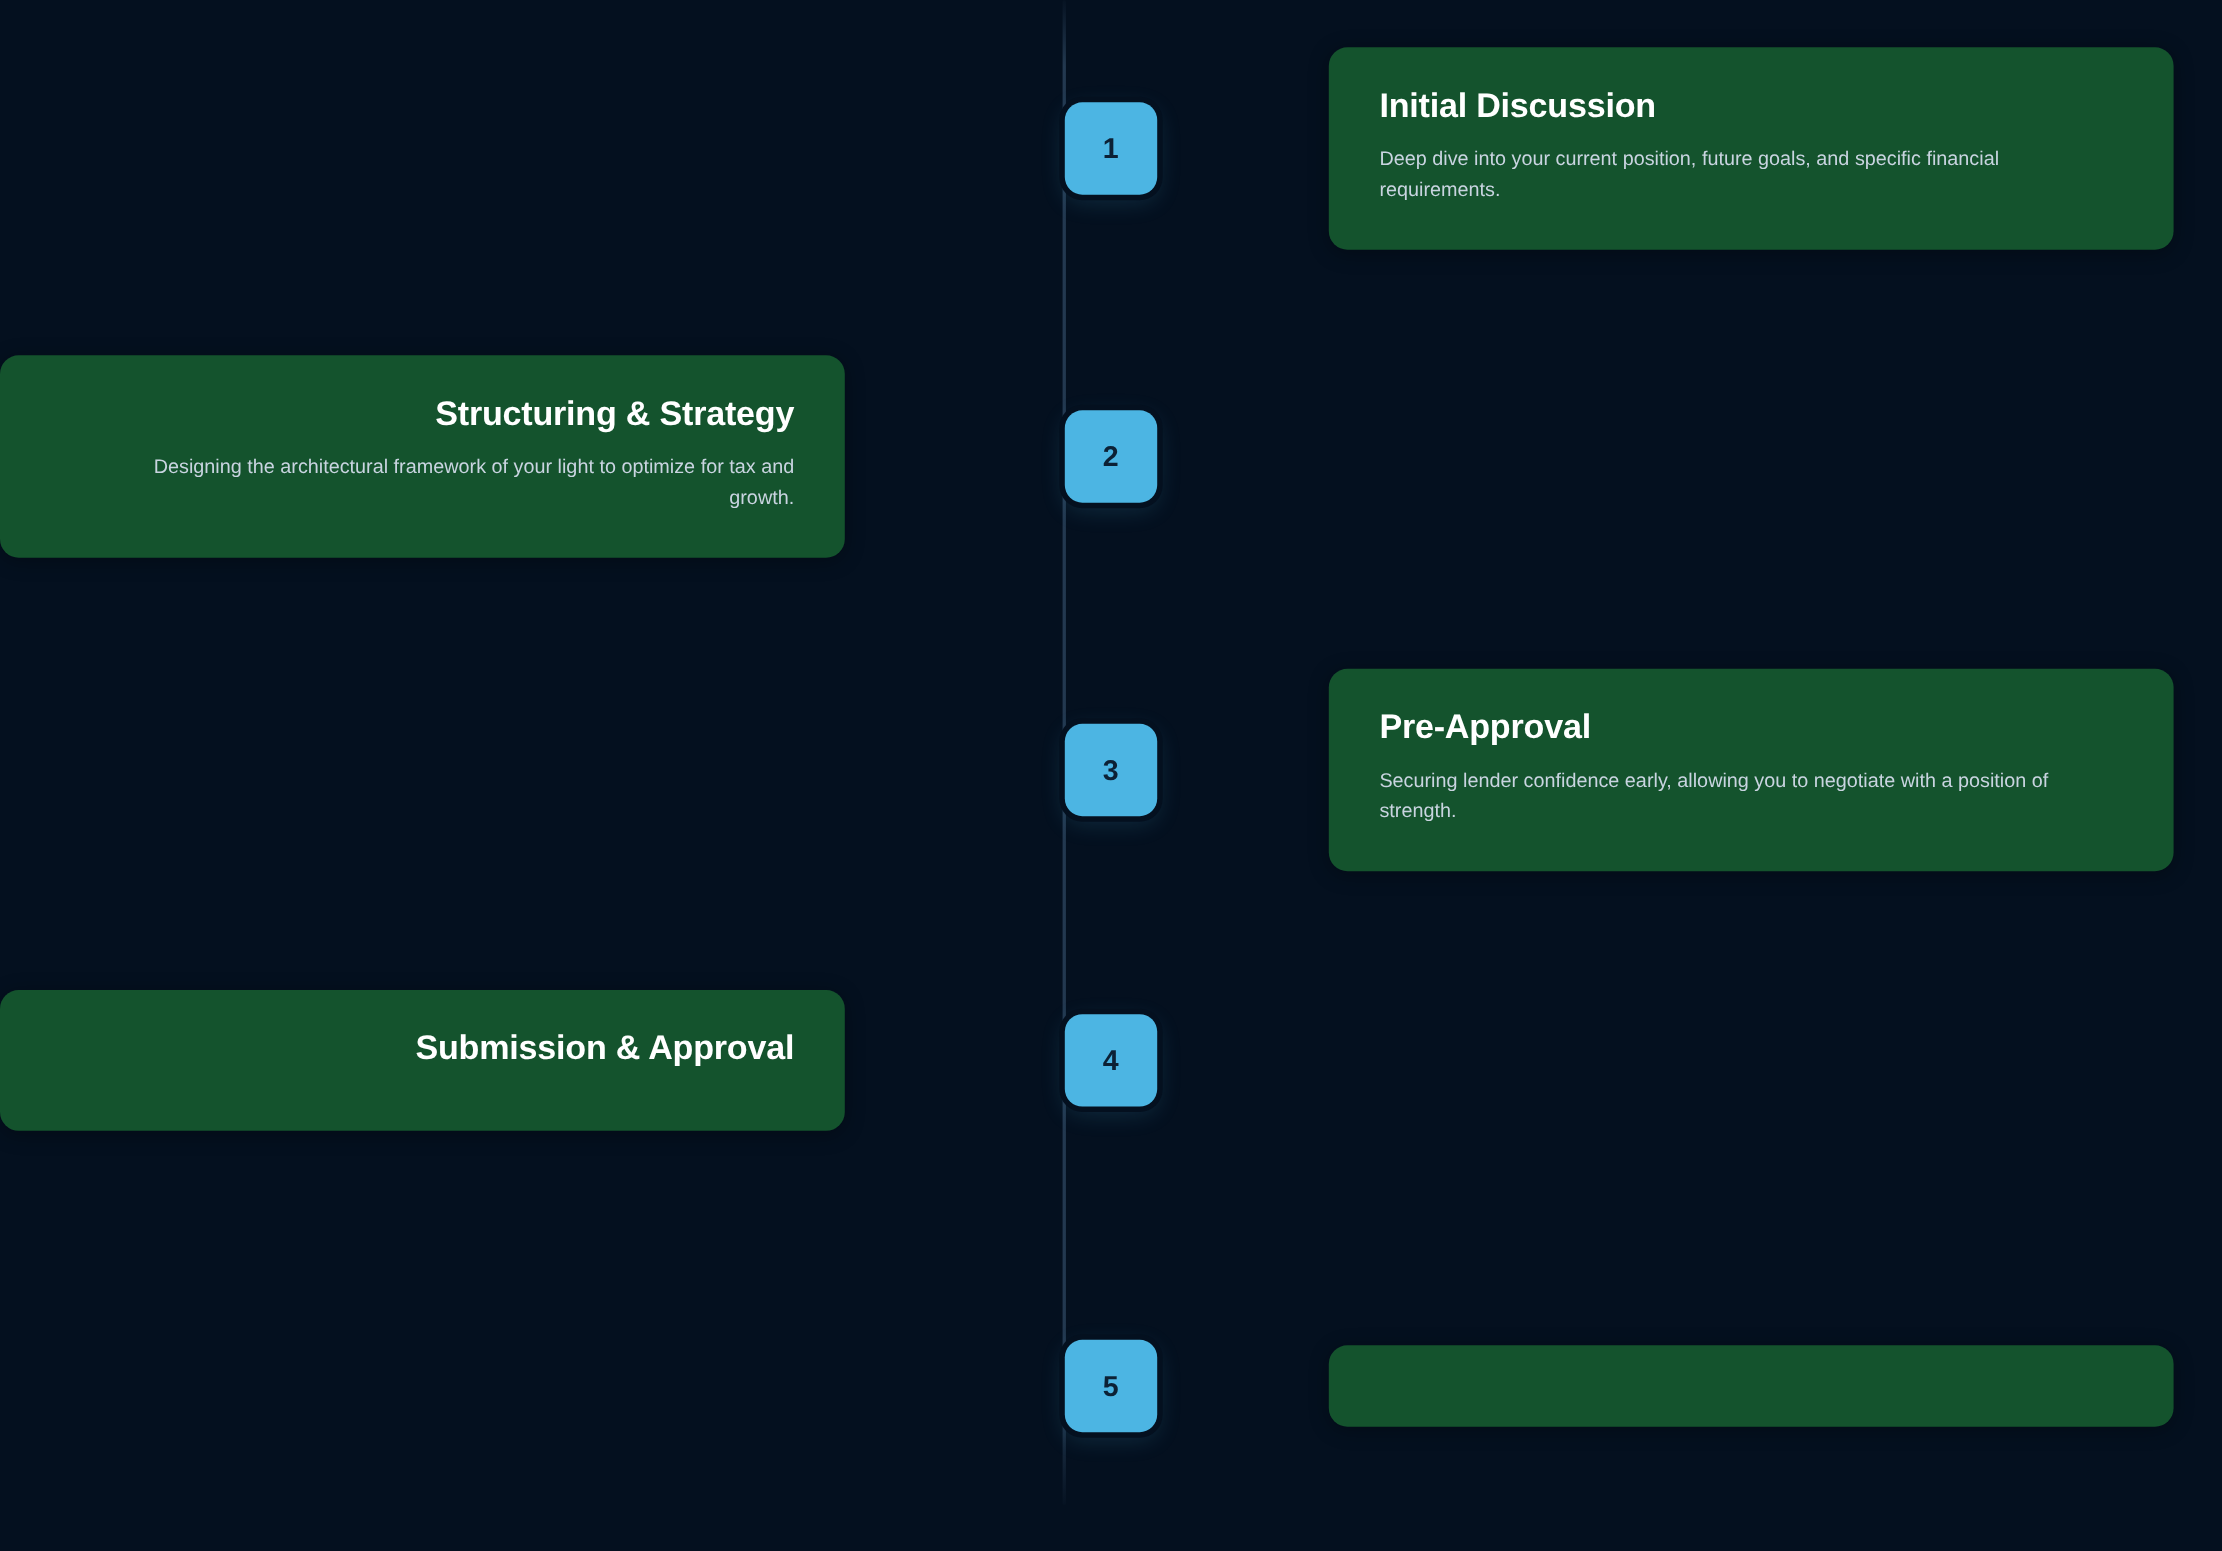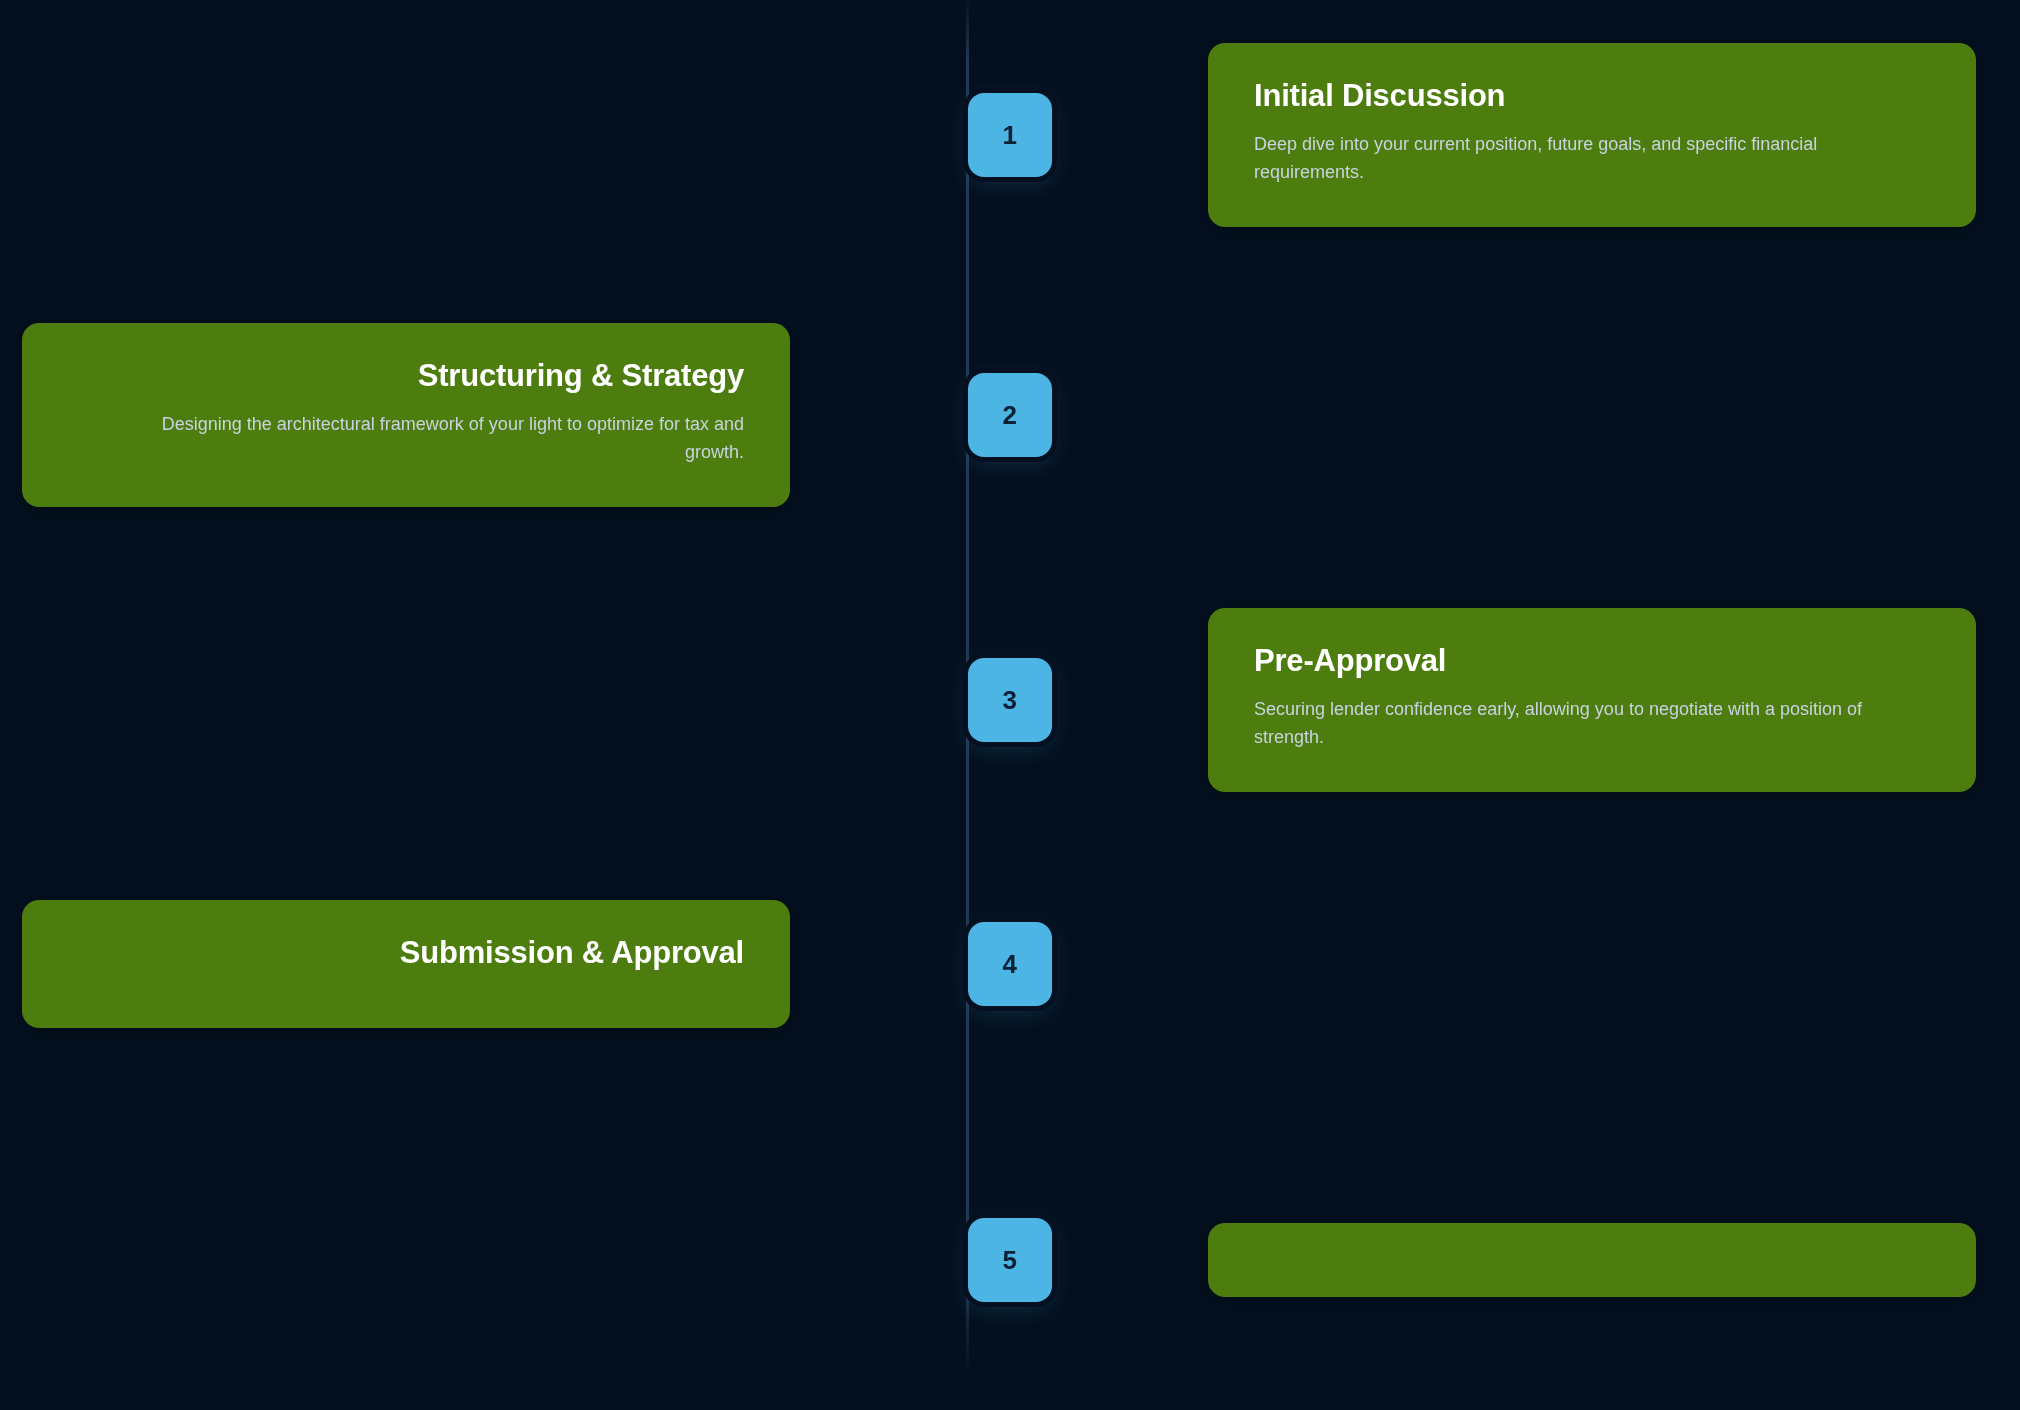--- a/index.html
+++ b/index.html
@@ -42,21 +42,21 @@
     width: 2020px;
     display: flex;
     align-items: center;
   }
 
   .slot {
     width: 905px;
     flex: 0 0 905px;
     display: flex;
   }
-  .slot-left  { justify-content: center; padding-right: 93px; }
+  .slot-left  { justify-content: flex-start; padding-right: 93px; }
   .slot-right { justify-content: flex-start; padding-left: 93px; }
   .slot-empty { }
 
   .badge-col {
     width: 210px;
     flex: 0 0 210px;
     display: flex;
     justify-content: center;
     align-items: center;
   }
@@ -75,21 +75,21 @@
     justify-content: center;
     box-shadow: 0 0 0 5px #04101f, 0 6px 22px rgba(76,181,227,0.18);
     position: relative;
     z-index: 3;
     letter-spacing: 0.3px;
   }
 
   
   .step-card {
     width: 768px;
-    background: #4d7c0f;
+    background: #14532d;
     border-radius: 17px;
     padding: 34px 46px 40px 46px;
     box-shadow: 0 3px 18px rgba(0,0,0,0.30);
   }
   .card-right { text-align: left; }
   .card-left  { text-align: right; }
 
   .step-title {
     color: #ffffff;
     font-size: 31px;

